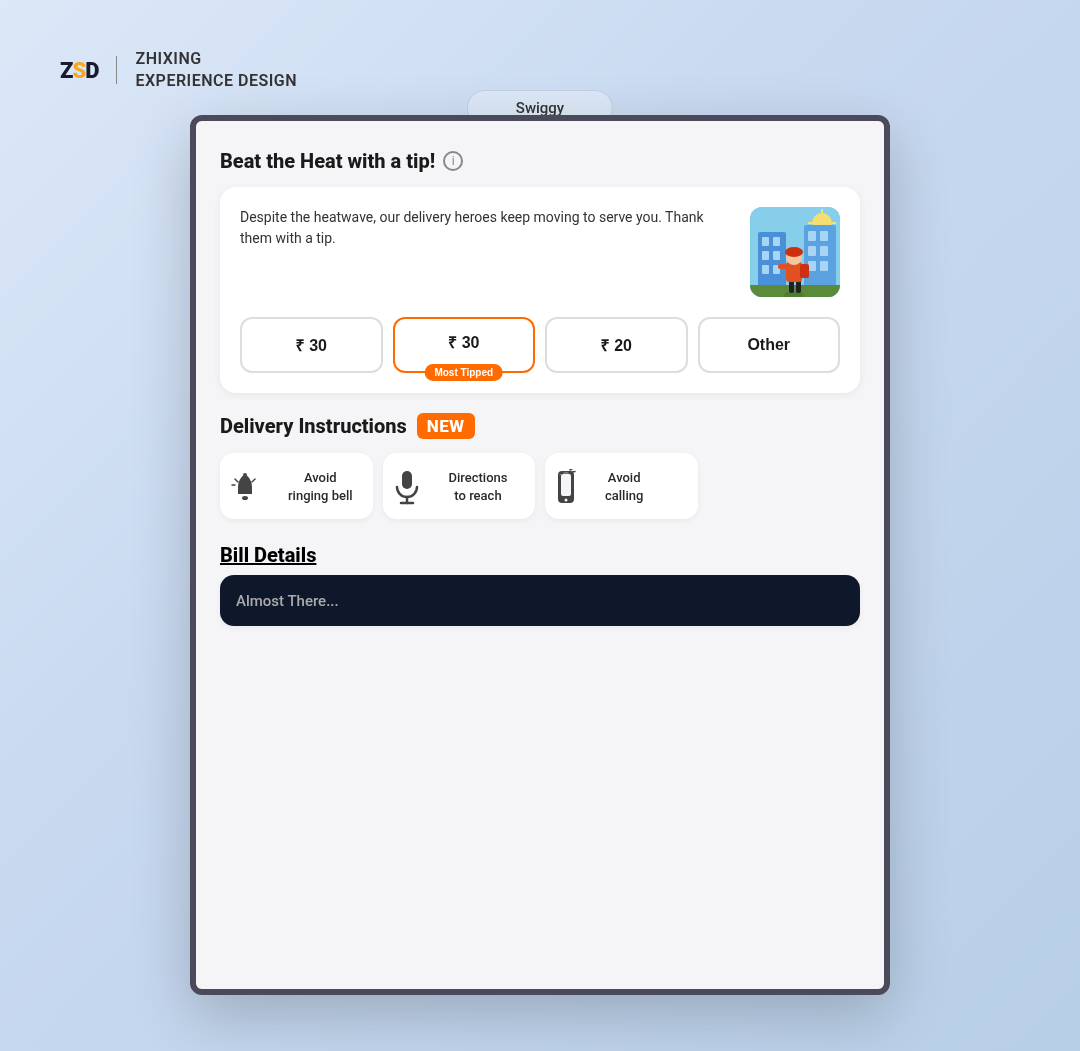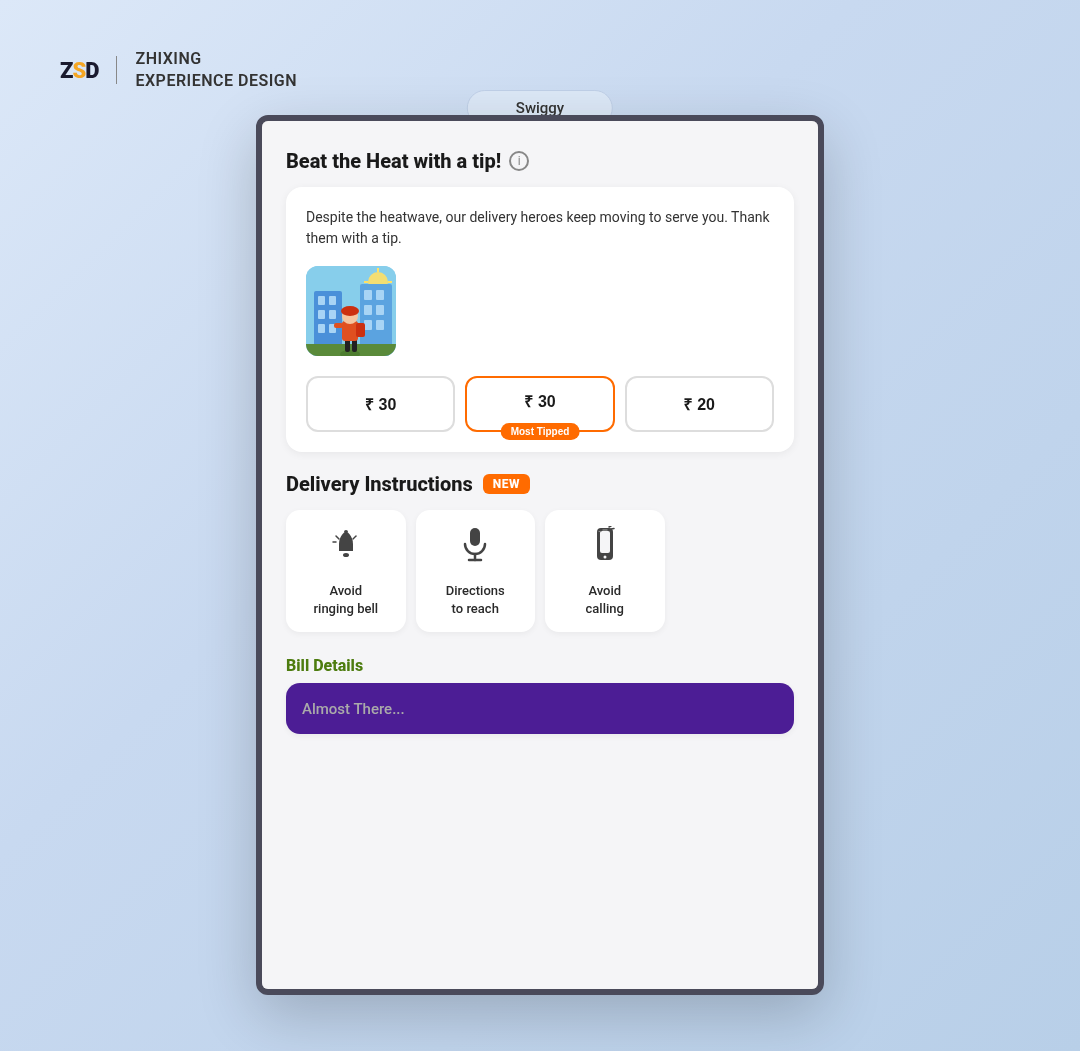--- a/index.html
+++ b/index.html
@@ -55,21 +55,21 @@
       background: #dce8f7;
       border: 1px solid #c0d0e8;
       border-radius: 20px;
       padding: 8px 48px;
       font-size: 15px;
       color: #333;
       font-weight: 500;
     }
 
     .phone-frame {
-      width: 568px;
+      width: 700px;
       height: 880px;
       background: #f0f0f0;
       border-radius: 12px;
       border: 6px solid #4a4a5a;
       box-shadow: 0 20px 60px rgba(0,0,0,0.2), inset 0 0 0 2px #6a6a7a;
       overflow: hidden;
       display: flex;
       flex-direction: column;
       position: relative;
       margin-top: 58px;
@@ -112,21 +112,20 @@
       background: #fff;
       border-radius: 16px;
       padding: 20px;
       box-shadow: 0 2px 8px rgba(0,0,0,0.06);
     }
 
     .tip-card-top {
       display: flex;
       gap: 16px;
       margin-bottom: 20px;
-      flex-direction: column;
     }
 
     .tip-text {
       flex: 1;
       font-size: 14px;
       color: #333;
       line-height: 1.55;
     }
 
     .tip-illustration {
@@ -187,41 +186,41 @@
     
     .section-header {
       display: flex;
       align-items: center;
       gap: 10px;
     }
 
     .new-badge {
       background: #ff6b00;
       color: #fff;
-      font-size: 12px;
+      font-size: 17px;
       font-weight: 800;
       padding: 3px 10px;
       border-radius: 6px;
       letter-spacing: 0.5px;
     }
 
     .instructions-grid {
       display: grid;
       grid-template-columns: repeat(4, 1fr);
       gap: 10px;
     }
 
     .instruction-card {
       background: #fff;
       border-radius: 14px;
       padding: 16px 10px 14px;
       display: flex;
-      flex-direction: column;
-      align-items: center;
-      gap: 20px;
+      flex-direction: row;
+      align-items: center;
+      gap: 28px;
       box-shadow: 0 2px 6px rgba(0,0,0,0.05);
     }
 
     .instruction-icon {
       font-size: 28px;
       color: #444;
       height: 36px;
       display: flex;
       align-items: center;
       justify-content: center;
@@ -234,28 +233,29 @@
       line-height: 1.4;
       font-weight: 500;
     }
 
     
     .bill-section {
       margin-top: 4px;
     }
 
     .bill-title {
-      font-size: 16px;
+      font-size: 20px;
       font-weight: 800;
-      color: #4d7c0f;
+      color: #000000;
       margin-bottom: 8px;
+      text-decoration: underline;
     }
 
     .bill-preview {
-      background: #4c1d95;
+      background: #0f172a;
       border-radius: 14px;
       padding: 16px;
       box-shadow: 0 2px 6px rgba(0,0,0,0.05);
     }
 
     .bill-preview-text {
       font-size: 15px;
       color: #aaa;
       font-weight: 500;
     }
@@ -337,20 +337,21 @@
           </div>
         </div>
 
         <div class="tip-buttons">
           <button class="tip-btn">₹ 30</button>
           <button class="tip-btn selected" style="padding-bottom: 18px;">
             <span>₹ 30</span>
             <span class="most-tipped-badge">Most Tipped</span>
           </button>
           <button class="tip-btn">₹ 20</button>
+          <button class="tip-btn">Other</button>
         </div>
       </div>
     </div>
 
     <div>
       <div class="section-header">
         <span class="section-title">Delivery Instructions</span>
         <span class="new-badge">NEW</span>
       </div>
 

